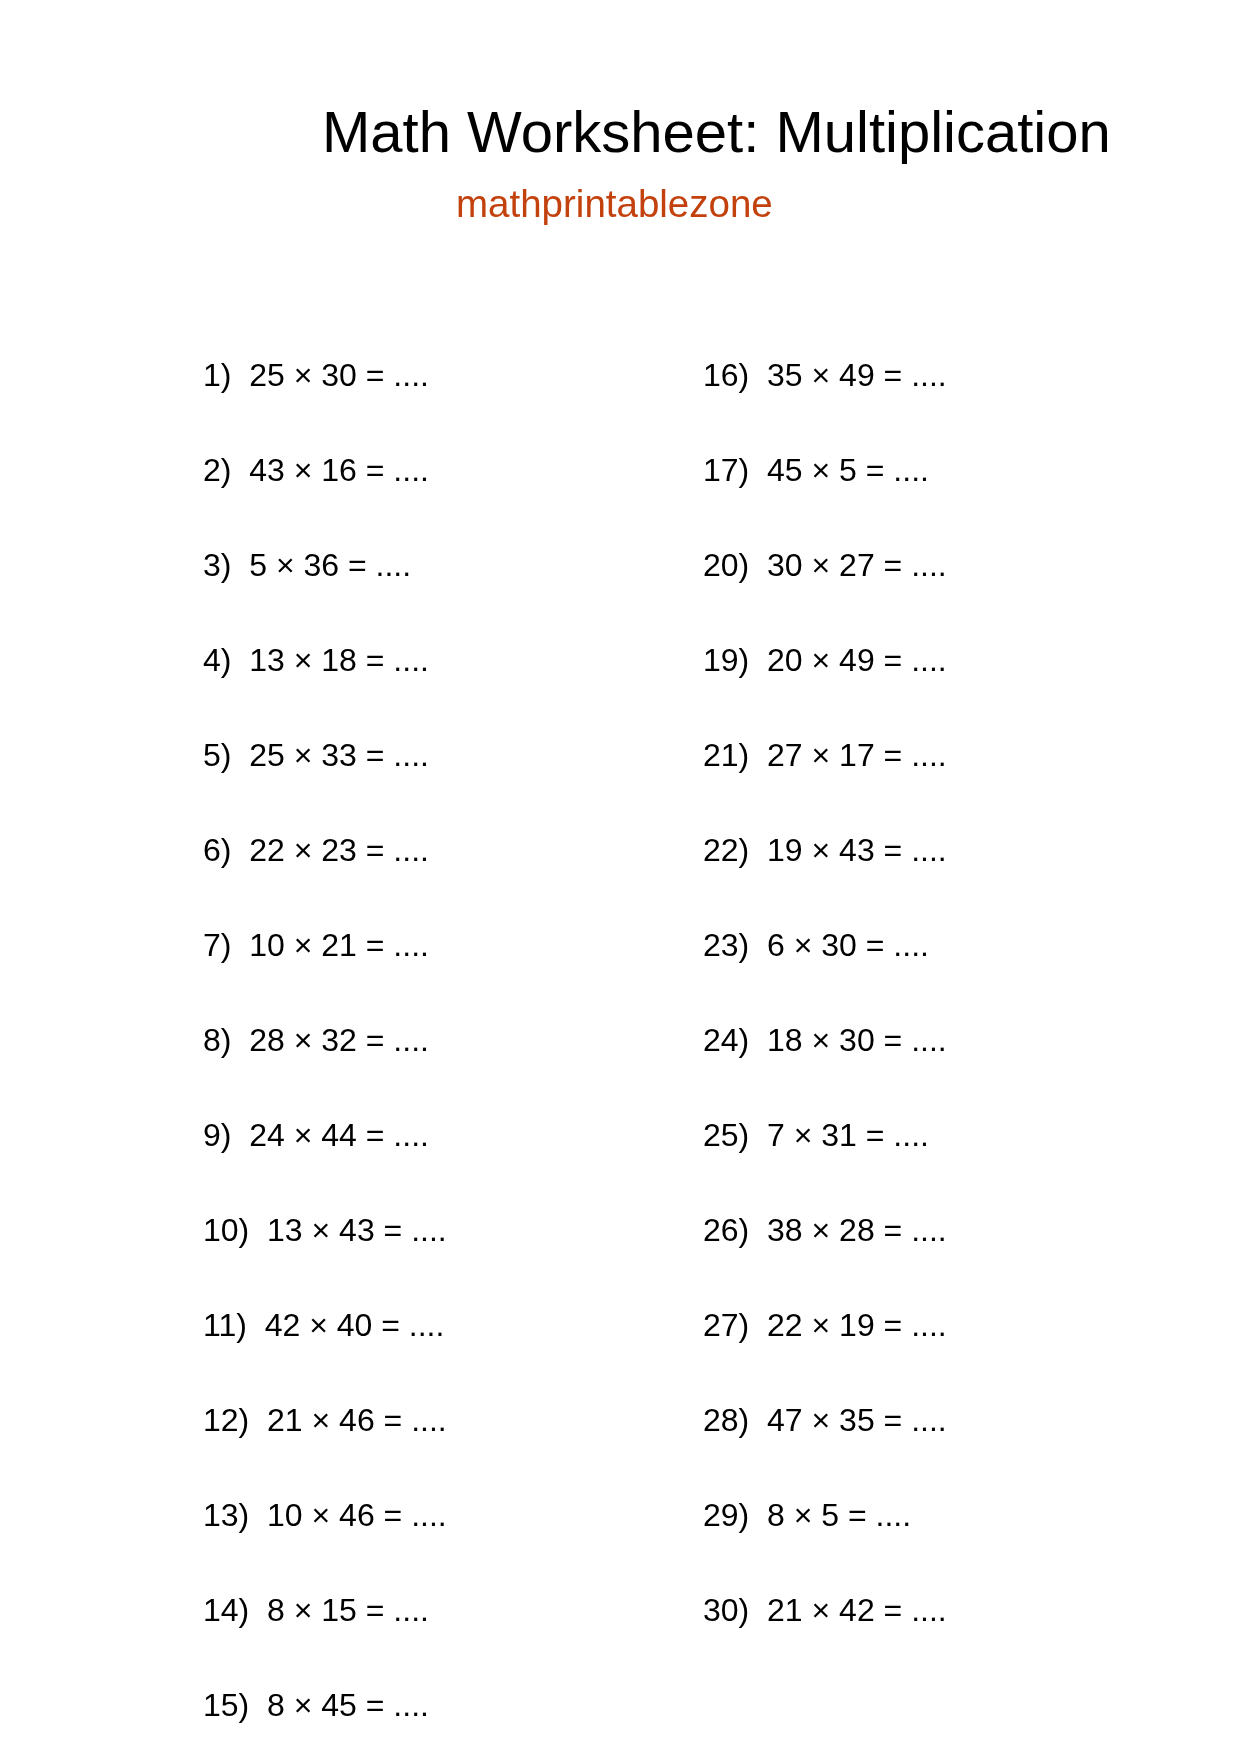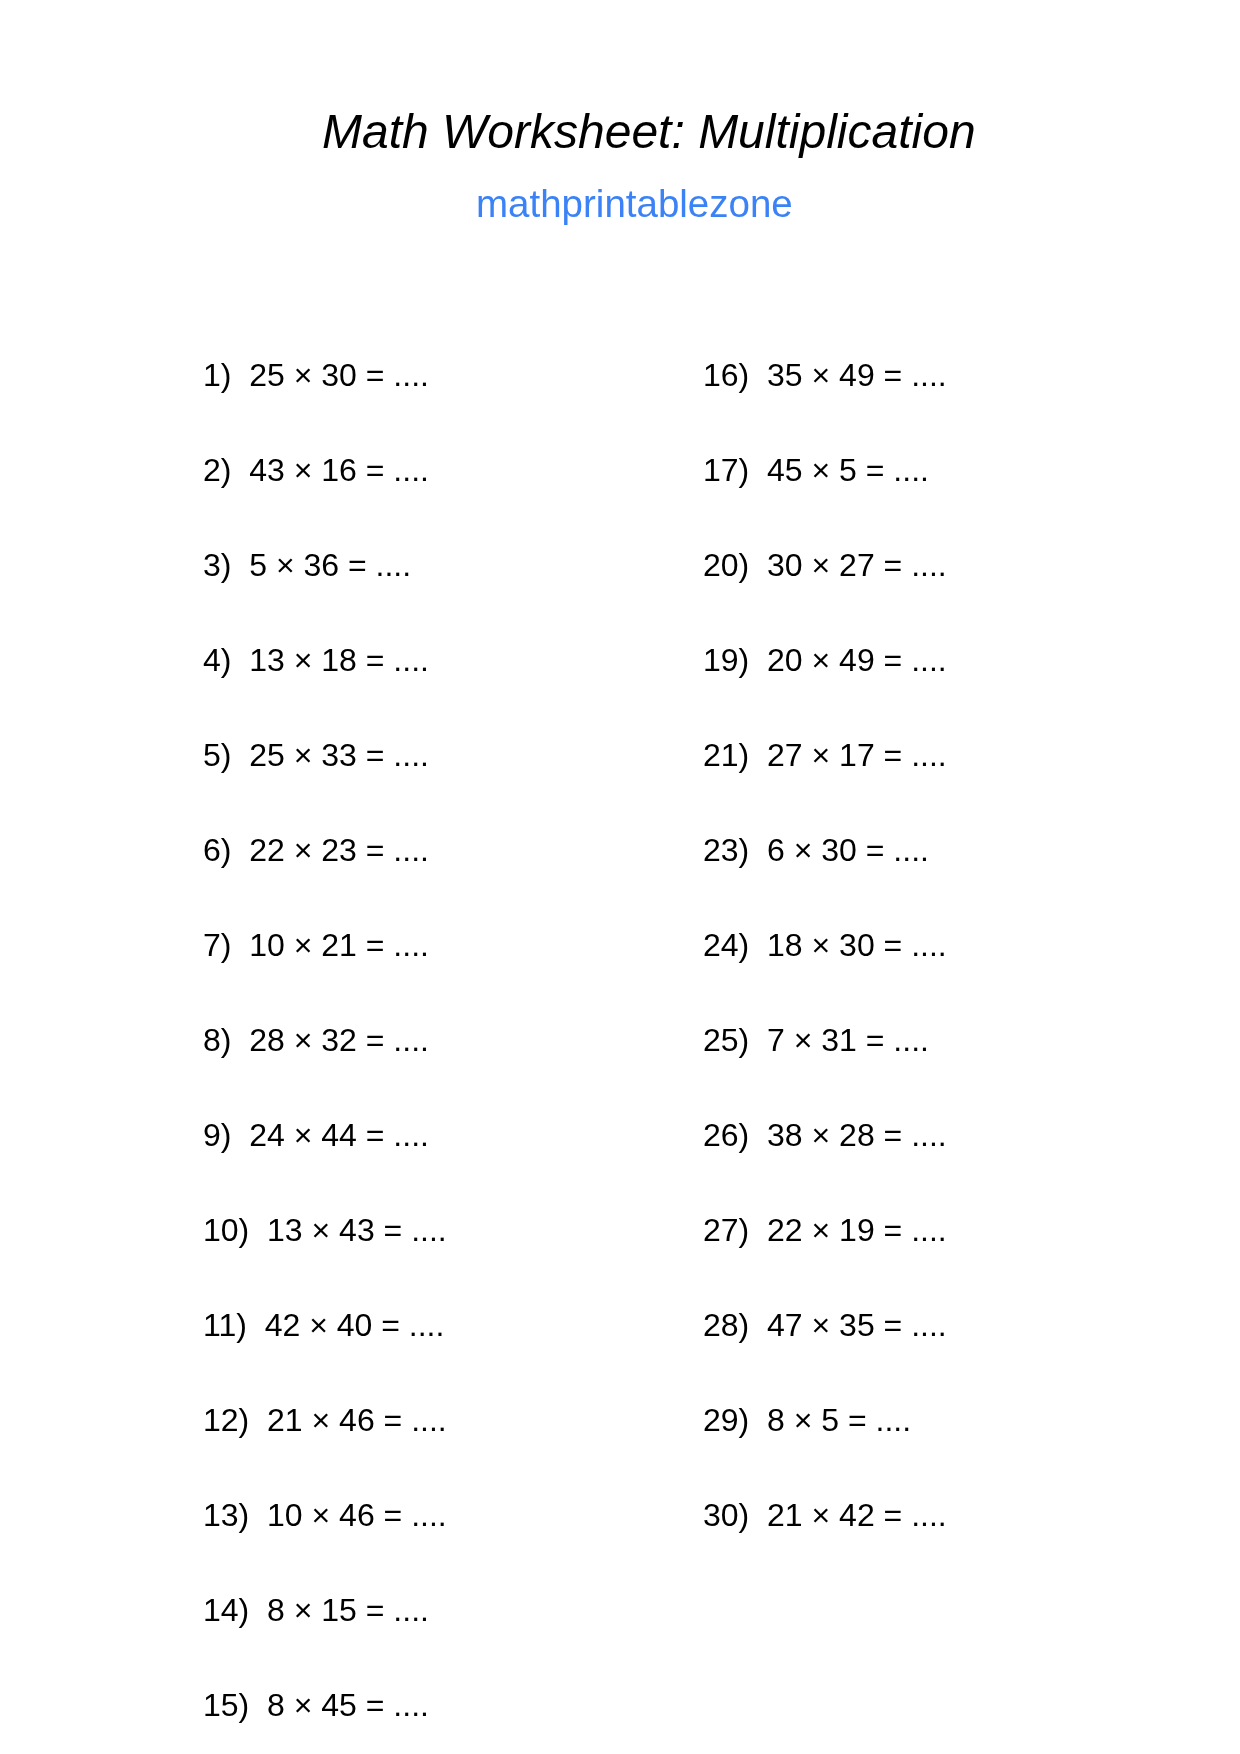--- a/index.html
+++ b/index.html
@@ -12,34 +12,33 @@
       height: 1754px;
       position: relative;
       overflow: hidden;
       font-family: "Liberation Sans", sans-serif;
       color: #000000;
     }
     .title {
       position: absolute;
       left: 322px;
       top: 97px;
-      font-size: 48px;
+      font-size: 58px;
       line-height: 70px;
       white-space: nowrap;
       font-weight: normal;
       margin: 0;
-      font-style: italic;
     }
     .subtitle {
       position: absolute;
-      left: 476px;
+      left: 456px;
       top: 180px;
       font-size: 38.5px;
       line-height: 48px;
-      color: #3b82f6;
+      color: #c2410c;
       white-space: nowrap;
     }
     .column {
       position: absolute;
       top: 350px;
     }
     .column.left { left: 203px; }
     .column.right { left: 703px; }
     .problem {
       height: 95px;
@@ -72,20 +71,21 @@
   <div class="problem"><span class="num">14)</span>  <span>8 × 15 = ....</span></div>
   <div class="problem"><span class="num">15)</span>  <span>8 × 45 = ....</span></div>
 </div>
 
 <div class="column right">
   <div class="problem"><span class="num">16)</span>  <span>35 × 49 = ....</span></div>
   <div class="problem"><span class="num">17)</span>  <span>45 × 5 = ....</span></div>
   <div class="problem"><span class="num">20)</span>  <span>30 × 27 = ....</span></div>
   <div class="problem"><span class="num">19)</span>  <span>20 × 49 = ....</span></div>
   <div class="problem"><span class="num">21)</span>  <span>27 × 17 = ....</span></div>
+  <div class="problem"><span class="num">22)</span>  <span>19 × 43 = ....</span></div>
   <div class="problem"><span class="num">23)</span>  <span>6 × 30 = ....</span></div>
   <div class="problem"><span class="num">24)</span>  <span>18 × 30 = ....</span></div>
   <div class="problem"><span class="num">25)</span>  <span>7 × 31 = ....</span></div>
   <div class="problem"><span class="num">26)</span>  <span>38 × 28 = ....</span></div>
   <div class="problem"><span class="num">27)</span>  <span>22 × 19 = ....</span></div>
   <div class="problem"><span class="num">28)</span>  <span>47 × 35 = ....</span></div>
   <div class="problem"><span class="num">29)</span>  <span>8 × 5 = ....</span></div>
   <div class="problem"><span class="num">30)</span>  <span>21 × 42 = ....</span></div>
 </div>
 

